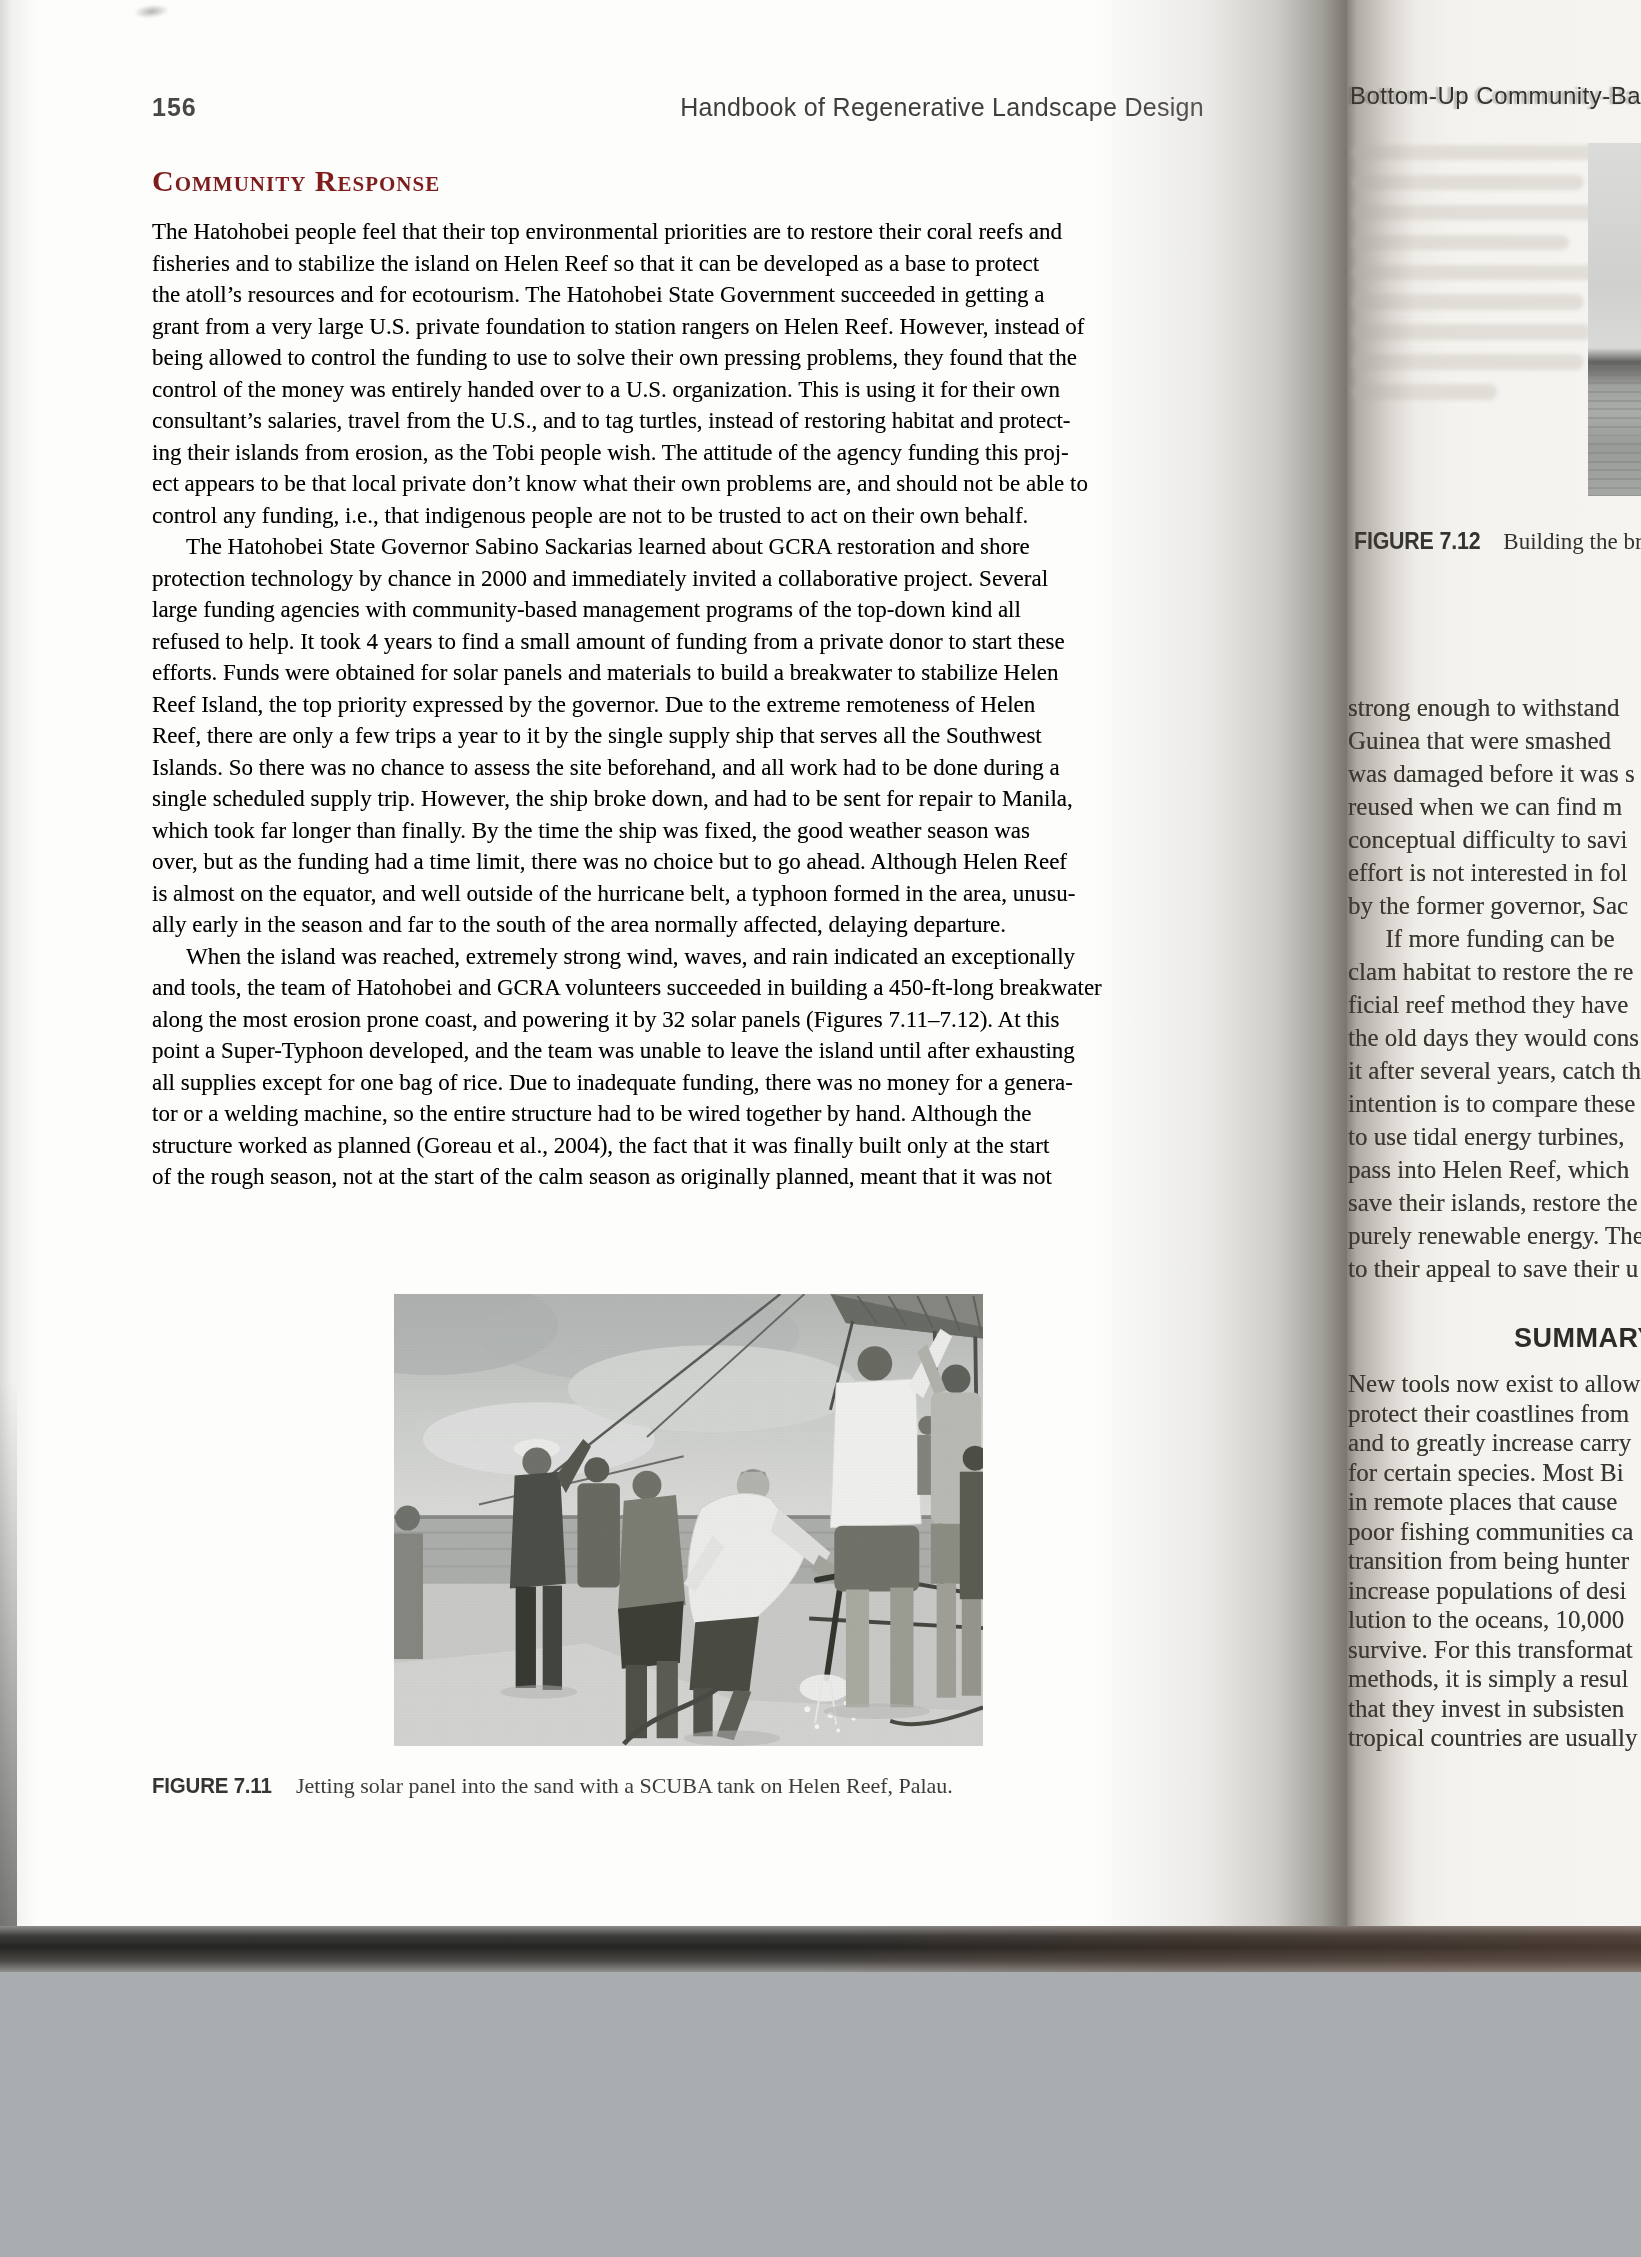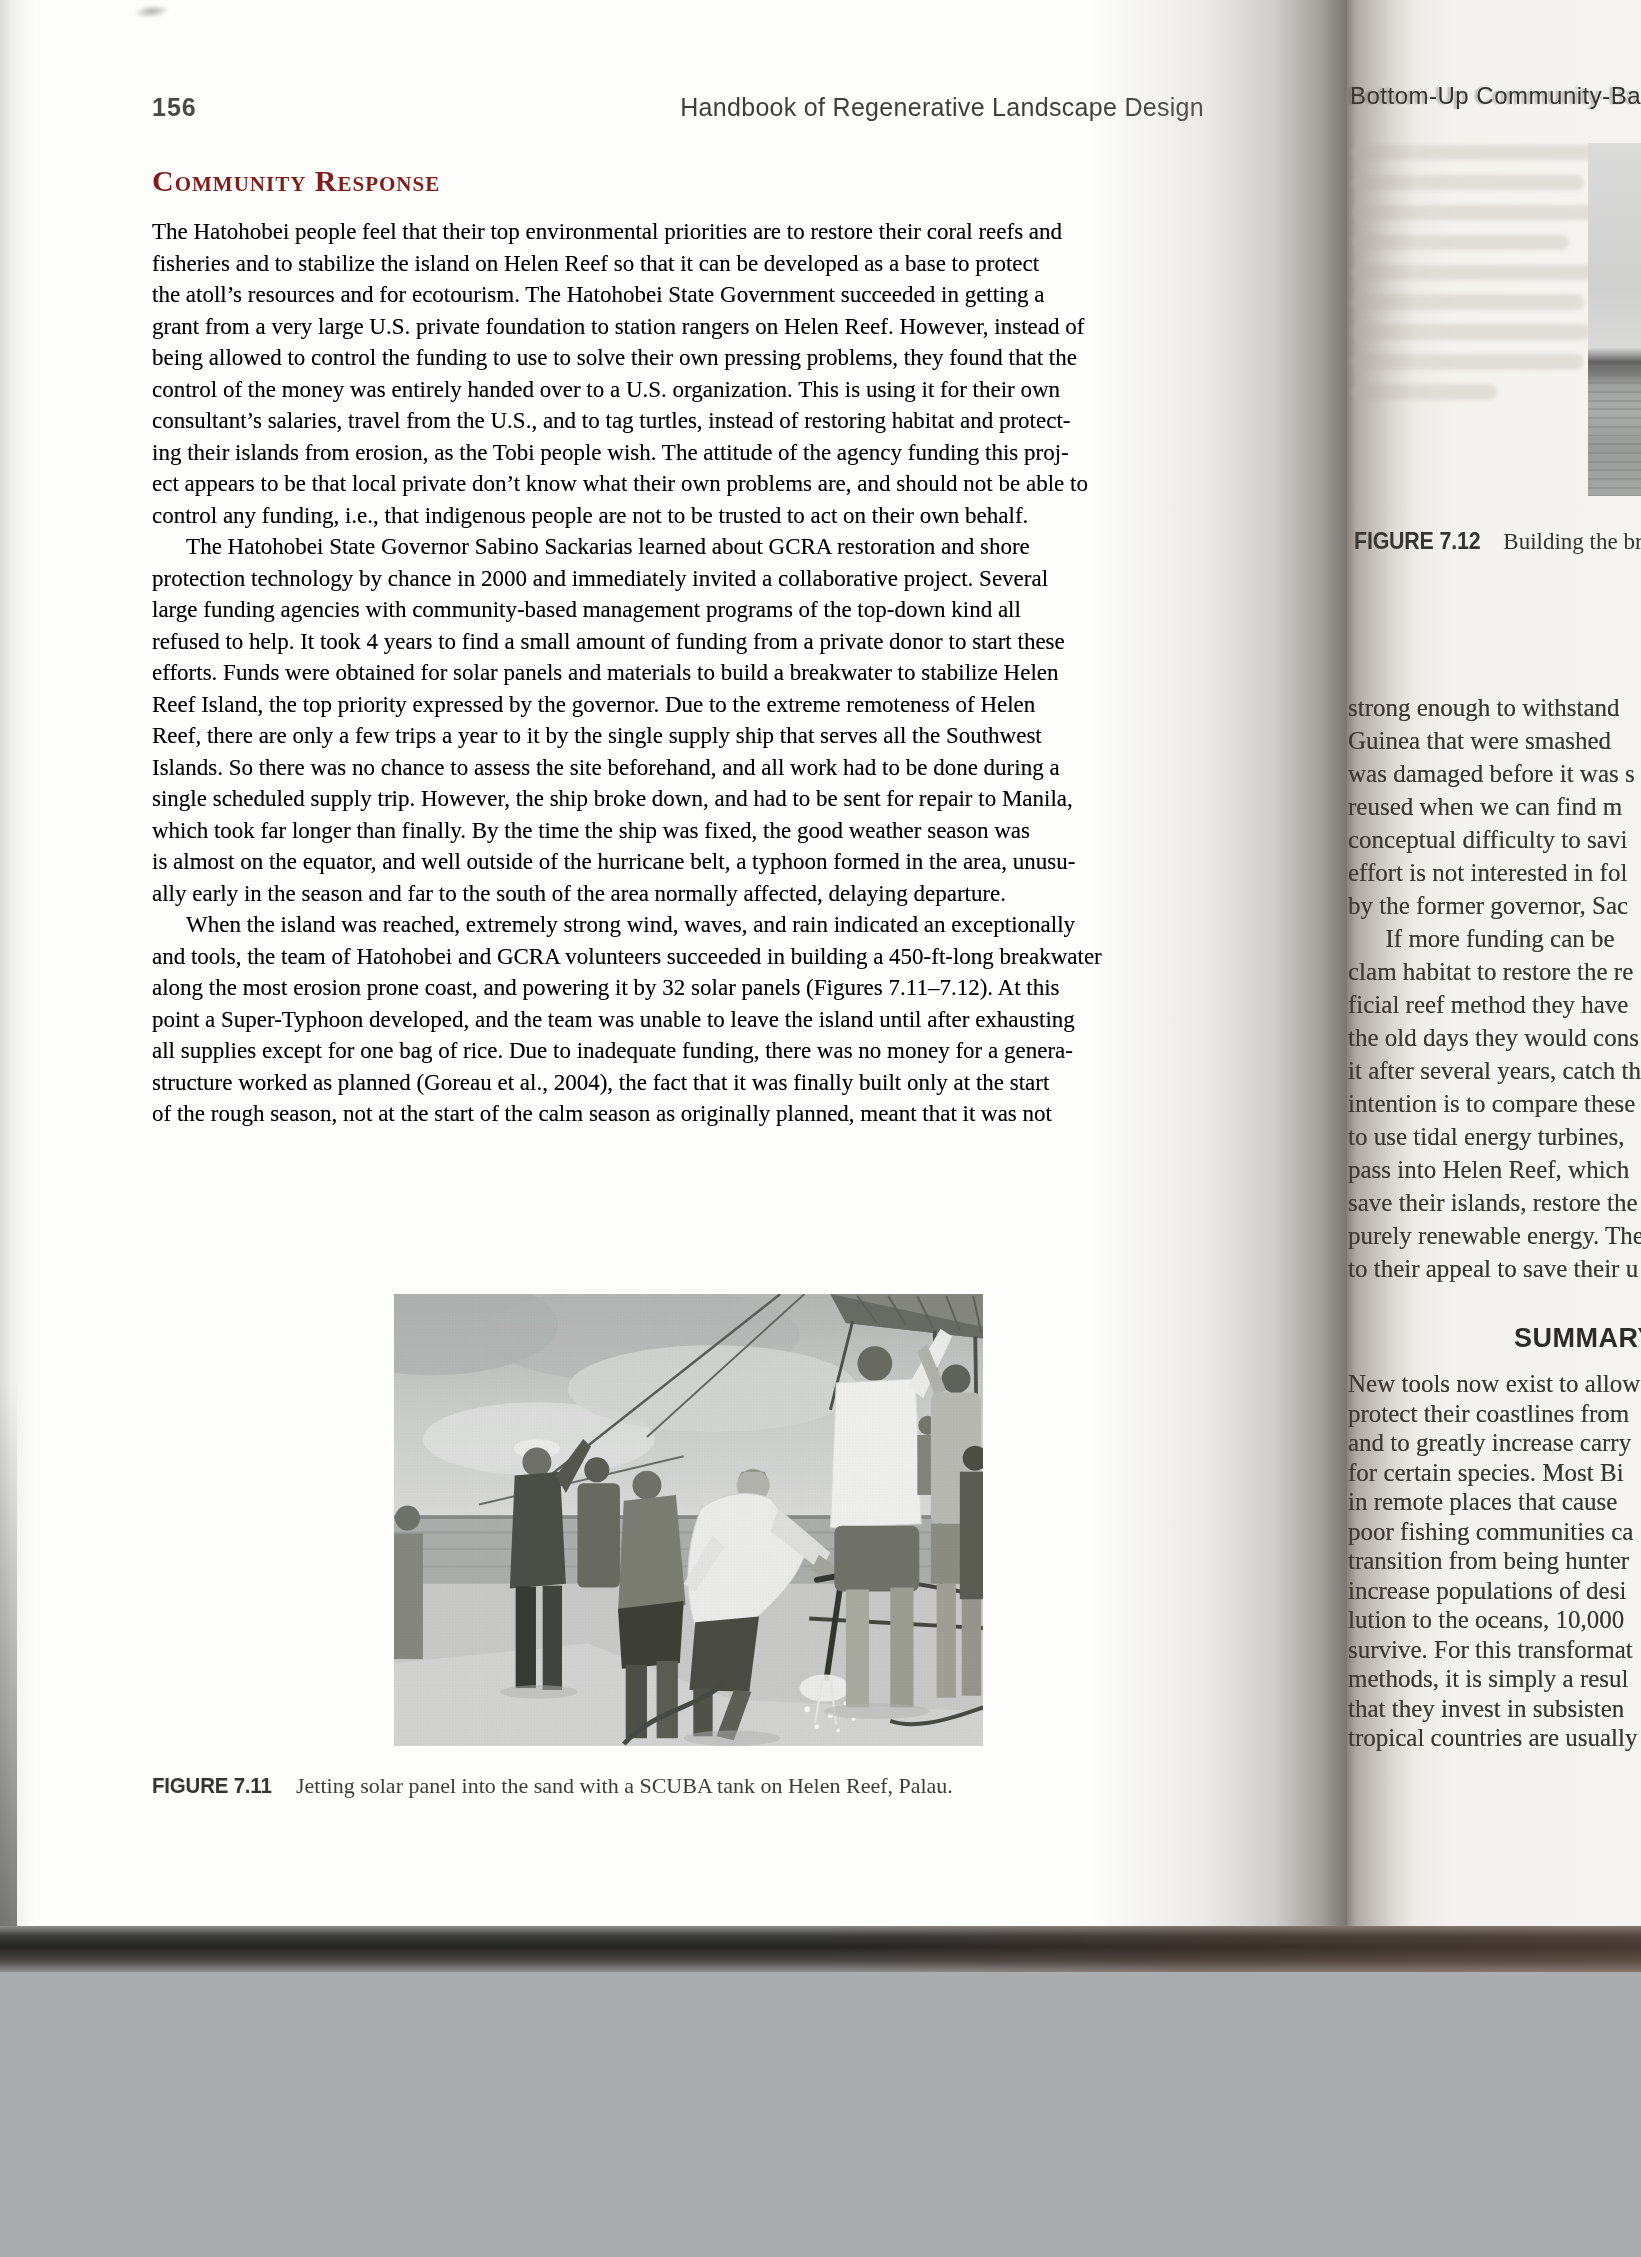--- a/index.html
+++ b/index.html
@@ -167,29 +167,31 @@
       <div class="body-line">      The Hatohobei State Governor Sabino Sackarias learned about GCRA restoration and shore</div>
       <div class="body-line">protection technology by chance in 2000 and immediately invited a collaborative project. Several</div>
       <div class="body-line">large funding agencies with community-based management programs of the top-down kind all</div>
       <div class="body-line">refused to help. It took 4 years to find a small amount of funding from a private donor to start these</div>
       <div class="body-line">efforts. Funds were obtained for solar panels and materials to build a breakwater to stabilize Helen</div>
       <div class="body-line">Reef Island, the top priority expressed by the governor. Due to the extreme remoteness of Helen</div>
       <div class="body-line">Reef, there are only a few trips a year to it by the single supply ship that serves all the Southwest</div>
       <div class="body-line">Islands. So there was no chance to assess the site beforehand, and all work had to be done during a</div>
       <div class="body-line">single scheduled supply trip. However, the ship broke down, and had to be sent for repair to Manila,</div>
       <div class="body-line">which took far longer than finally. By the time the ship was fixed, the good weather season was</div>
+      <div class="body-line">over, but as the funding had a time limit, there was no choice but to go ahead. Although Helen Reef</div>
       <div class="body-line">is almost on the equator, and well outside of the hurricane belt, a typhoon formed in the area, unusu-</div>
       <div class="body-line">ally early in the season and far to the south of the area normally affected, delaying departure.</div>
     </div>
   <div>
       <div class="body-line">      When the island was reached, extremely strong wind, waves, and rain indicated an exceptionally</div>
       <div class="body-line">and tools, the team of Hatohobei and GCRA volunteers succeeded in building a 450-ft-long breakwater</div>
       <div class="body-line">along the most erosion prone coast, and powering it by 32 solar panels (Figures 7.11–7.12). At this</div>
       <div class="body-line">point a Super-Typhoon developed, and the team was unable to leave the island until after exhausting</div>
       <div class="body-line">all supplies except for one bag of rice. Due to inadequate funding, there was no money for a genera-</div>
+      <div class="body-line">tor or a welding machine, so the entire structure had to be wired together by hand. Although the</div>
       <div class="body-line">structure worked as planned (Goreau et al., 2004), the fact that it was finally built only at the start</div>
       <div class="body-line">of the rough season, not at the start of the calm season as originally planned, meant that it was not</div>
     </div>
 </div>
 
 <div class="abs photo-wrap">
   <svg width="589" height="452" viewBox="0 0 610 468">
     <defs>
       <linearGradient id="sky" x1="0" y1="0" x2="0" y2="1">
         <stop offset="0" stop-color="#b4b6b4"></stop>

